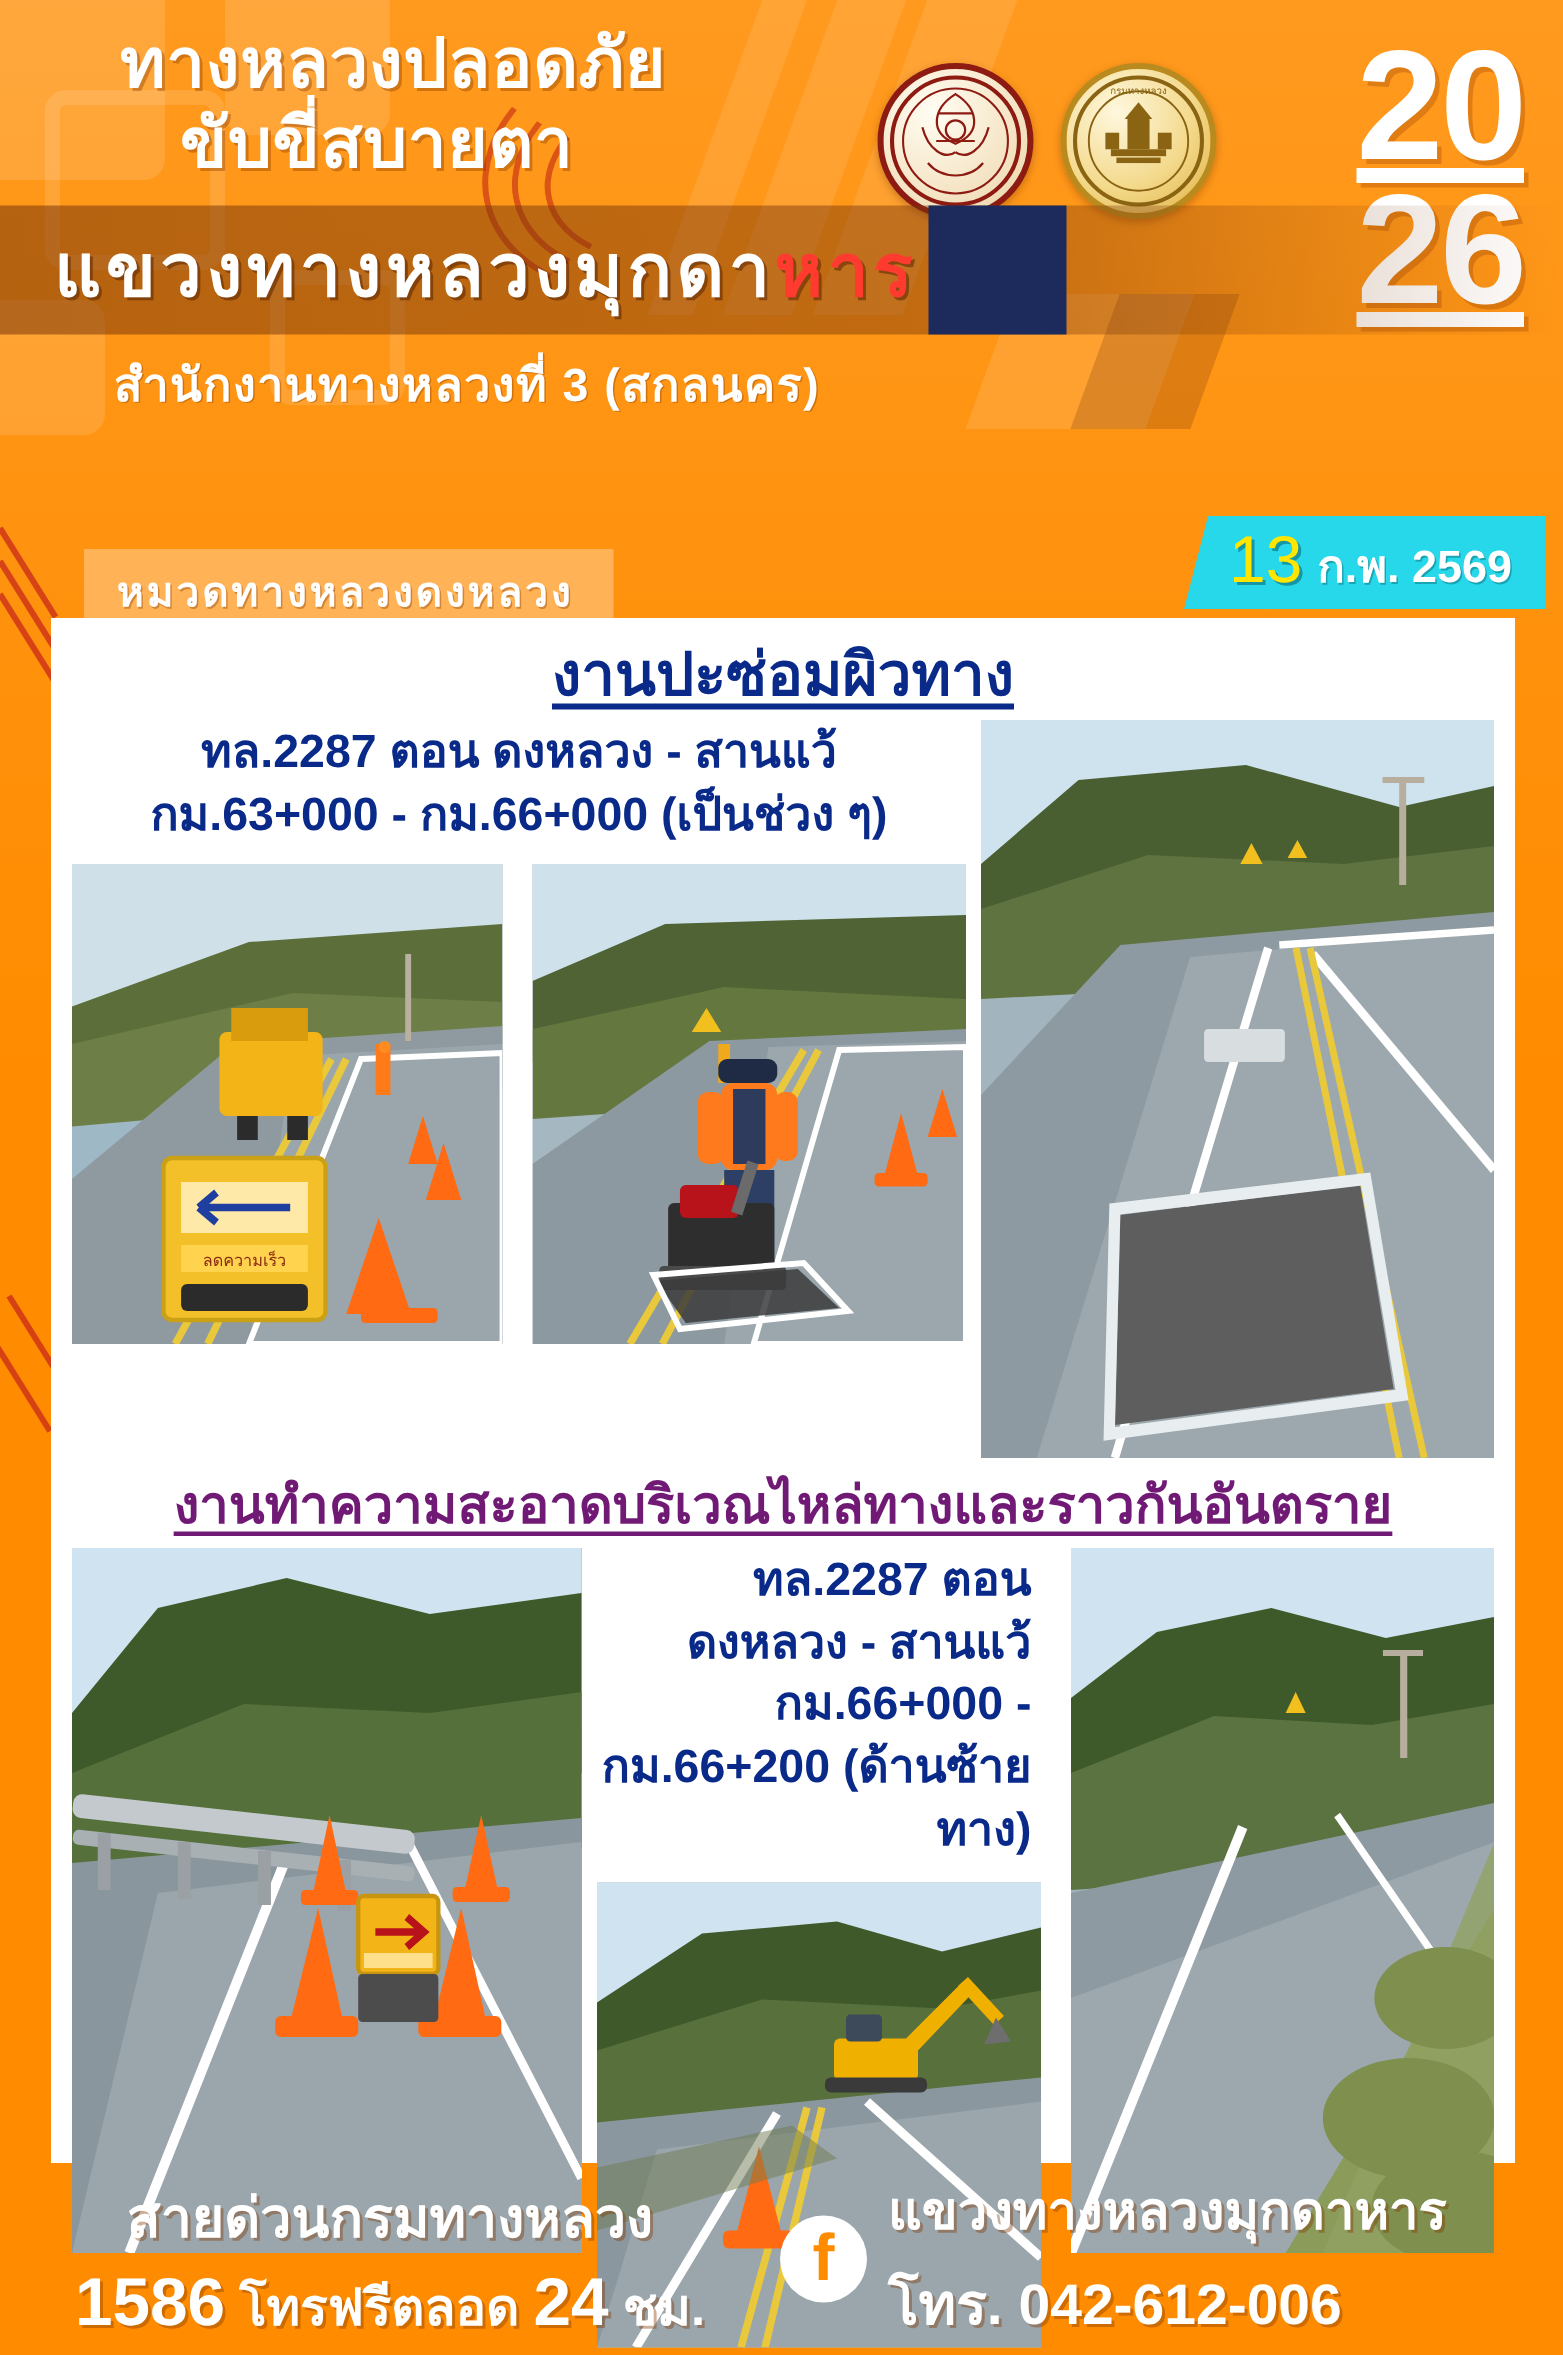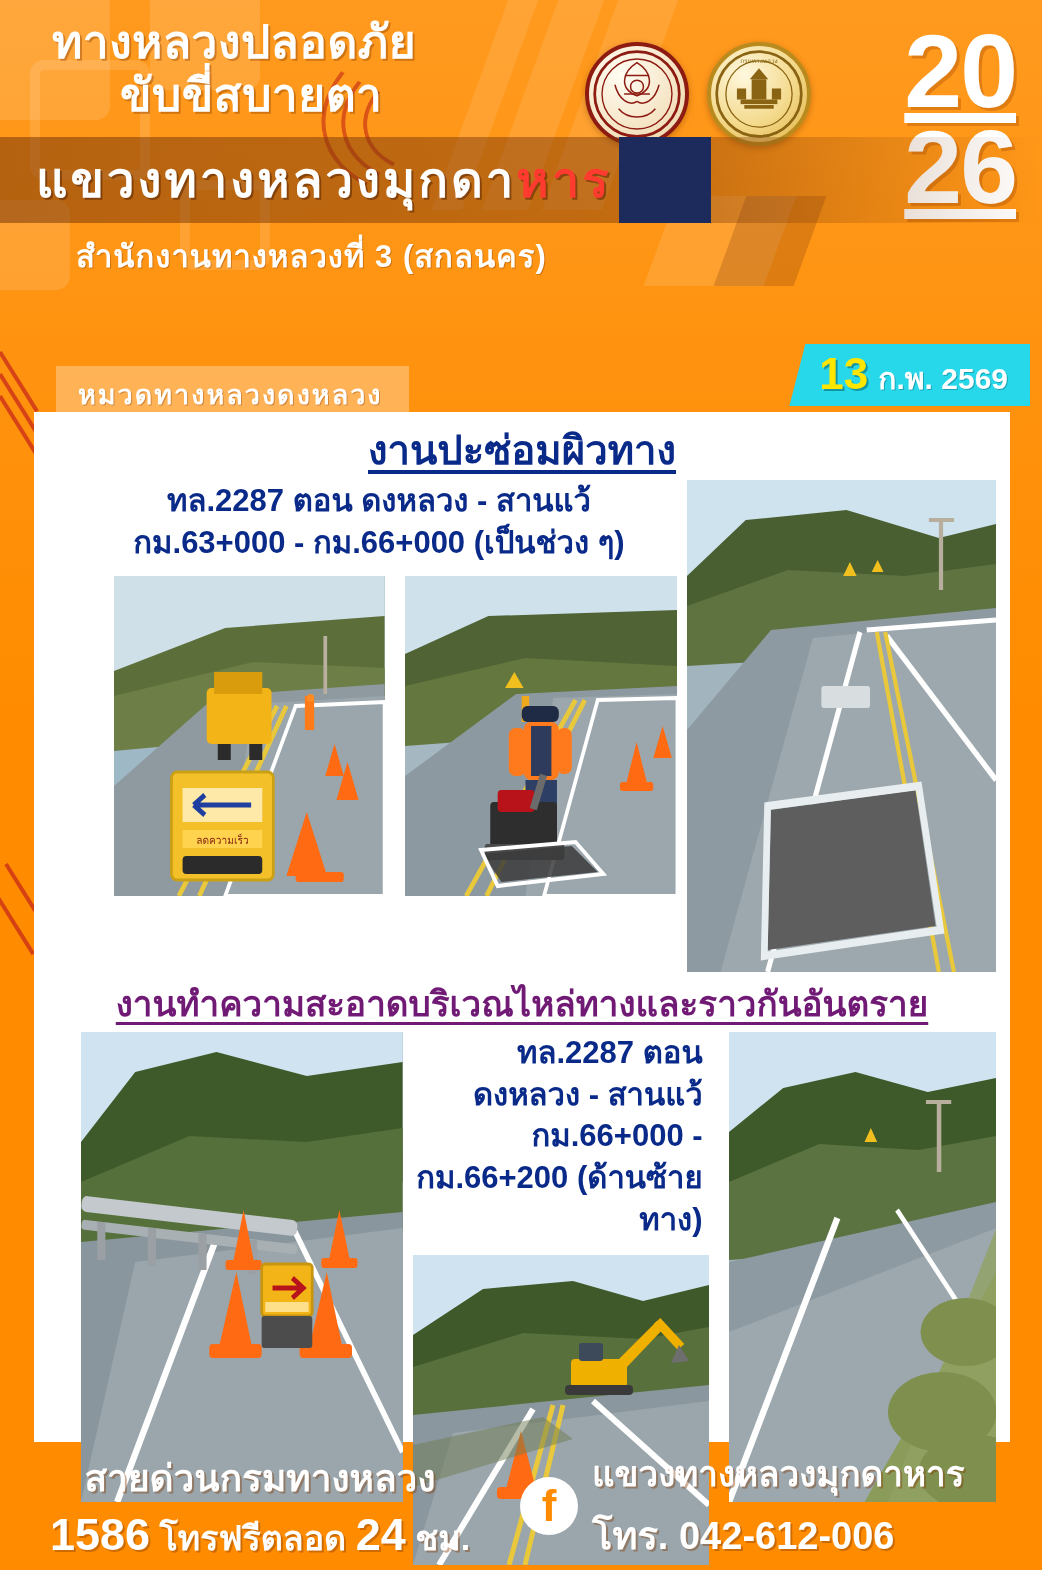--- a/index.html
+++ b/index.html
@@ -46,21 +46,21 @@
     padding: 16px 0 0 0;
     height: 352px;
   }
   .hl1, .hl2 {
     color: #ffffff;
     font-weight: 700;
     font-size: 46px;
     letter-spacing: .5px;
     text-shadow: 2px 2px 0 rgba(120,50,0,.35);
     line-height: 1.16;
-    padding-left: 52px;
+    padding-left: 80px;
   }
   .hl2 { padding-left: 120px; }
 
   .seals {
     position: absolute; top: 42px; left: 585px;
     display: flex; gap: 18px; align-items: center;
   }
   .seal {
     width: 104px; height: 104px; border-radius: 50%;
     background: radial-gradient(circle at 35% 30%, #fffdf3 0%, #f6e6c8 55%, #e8d3a6 100%);
@@ -122,21 +122,21 @@
 
   .datebox {
     position: absolute; right: 12px; top: 344px; z-index: 5;
     background: #27d7ea;
     padding: 8px 22px 10px 30px;
     display: flex; align-items: baseline; gap: 10px;
     clip-path: polygon(16px 0, 100% 0, 100% 100%, 0 100%);
     box-shadow: 0 2px 5px rgba(100,40,0,.25);
   }
   .datebox .d {
-    color: #ffe600; font-weight: 700; font-size: 44px; line-height: 1;
+    color: #ffe600; font-weight: 400; font-size: 44px; line-height: 1;
     text-shadow: 2px 2px 0 rgba(0,70,80,.45);
   }
   .datebox .m {
     color: #ffffff; font-weight: 700; font-size: 30px; line-height: 1;
     text-shadow: 1px 1px 0 rgba(0,70,80,.35);
   }
 
   
   .card {
     position: absolute; left: 34px; top: 412px;
@@ -156,21 +156,21 @@
     line-height: 1.2;
   }
   .sec-line {
     text-align: center;
     color: #0a2a8a;
     font-weight: 700;
     font-size: 31px;
     line-height: 1.35;
   }
 
-  .row { display: flex; gap: 10px; margin-left: 33px; }
+  .row { display: flex; gap: 10px; }
   .ph { position: relative; overflow: hidden; background: #b9c7cf; }
   .ph svg { display: block; width: 100%; height: 100%; }
 
   .blk1-left { width: 596px; }
   .blk1-right { width: 368px; }
 
   .sec2-title {
     color: #701a75; font-weight: 700; font-size: 35px;
     text-decoration: underline; text-underline-offset: 6px;
     text-align: center; line-height: 1.25;

